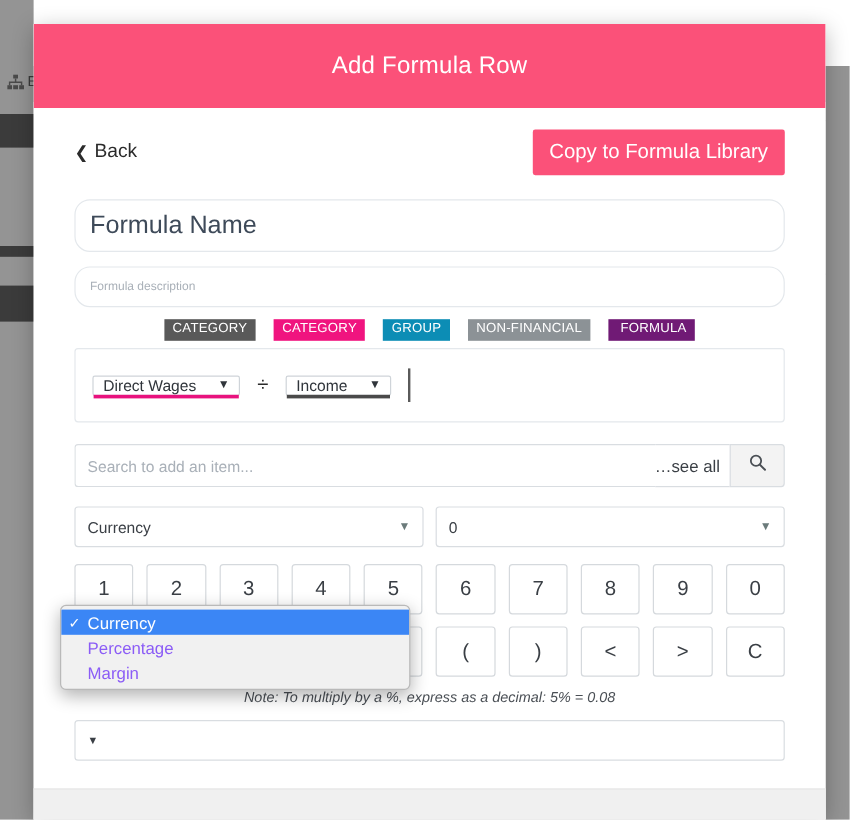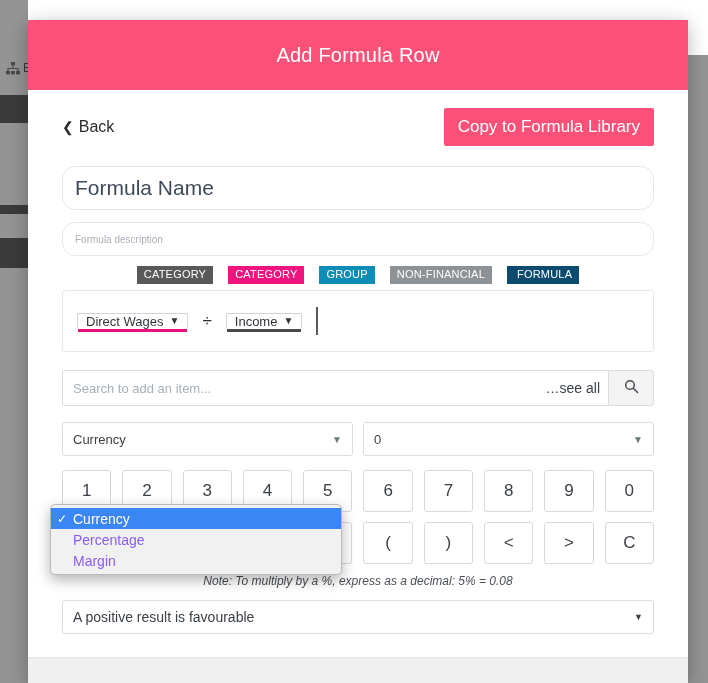--- a/index.html
+++ b/index.html
@@ -198,21 +198,21 @@
     background: #ffffff;
     display: flex;
     align-items: center;
     gap: 12px;
     padding: 10px 14px;
     margin-bottom: 18px;
   }
   .token {
     display: inline-flex;
     align-items: center;
-    gap: 6px;
+    gap: 18px;
     border: 1px solid #cfd4d9;
     border-radius: 2px;
     background: #ffffff;
     padding: 0 8px;
     font-size: 13px;
     color: #30353b;
     cursor: pointer;
     white-space: nowrap;
     position: relative;
   }
@@ -443,21 +443,21 @@
 
     <input class="field field-name" type="text" value="Formula Name" style="">
 
     <input class="field field-desc" type="text" placeholder="Formula description" style="">
 
     <div class="tag-row">
       <span class="tag" style="background: rgb(89, 89, 89);">CATEGORY</span>
       <span class="tag" style="background: rgb(240, 20, 127);">CATEGORY</span>
       <span class="tag" style="background: rgb(12, 141, 181);">GROUP</span>
       <span class="tag" style="background: rgb(140, 146, 150);">NON-FINANCIAL</span>
-      <span class="tag" style="background: #0c4a6e; padding-left: 10px;">FORMULA</span>
+      <span class="tag" style="background: #701a75; padding-left: 10px;">FORMULA</span>
     </div>
 
     <div class="builder">
       <span class="token ul-pink" style="--ul: #e8127e;">
         <span>Direct Wages</span>
         <span class="caret-down">▼</span>
       </span>
       <span class="operator">÷</span>
       <span class="token ul-gray">
         <span>Income</span>
@@ -513,21 +513,20 @@
         <div class="key">)</div>
         <div class="key">&lt;</div>
         <div class="key">&gt;</div>
         <div class="key">C</div>
       </div>
     </div>
 
     <div class="note">Note: To multiply by a %, express as a decimal: 5% = 0.08</div>
 
     <div class="bottom-sel">
-      <span>A positive result is favourable</span>
       <span class="tri">▼</span>
     </div>
 
     <div class="dropdown-menu">
       <div class="dd-item selected" style="background: rgb(59, 134, 245);">
         <span class="dd-check">✓</span>
         <span>Currency</span>
       </div>
       <div class="dd-item">
         <span class="dd-check"></span>

